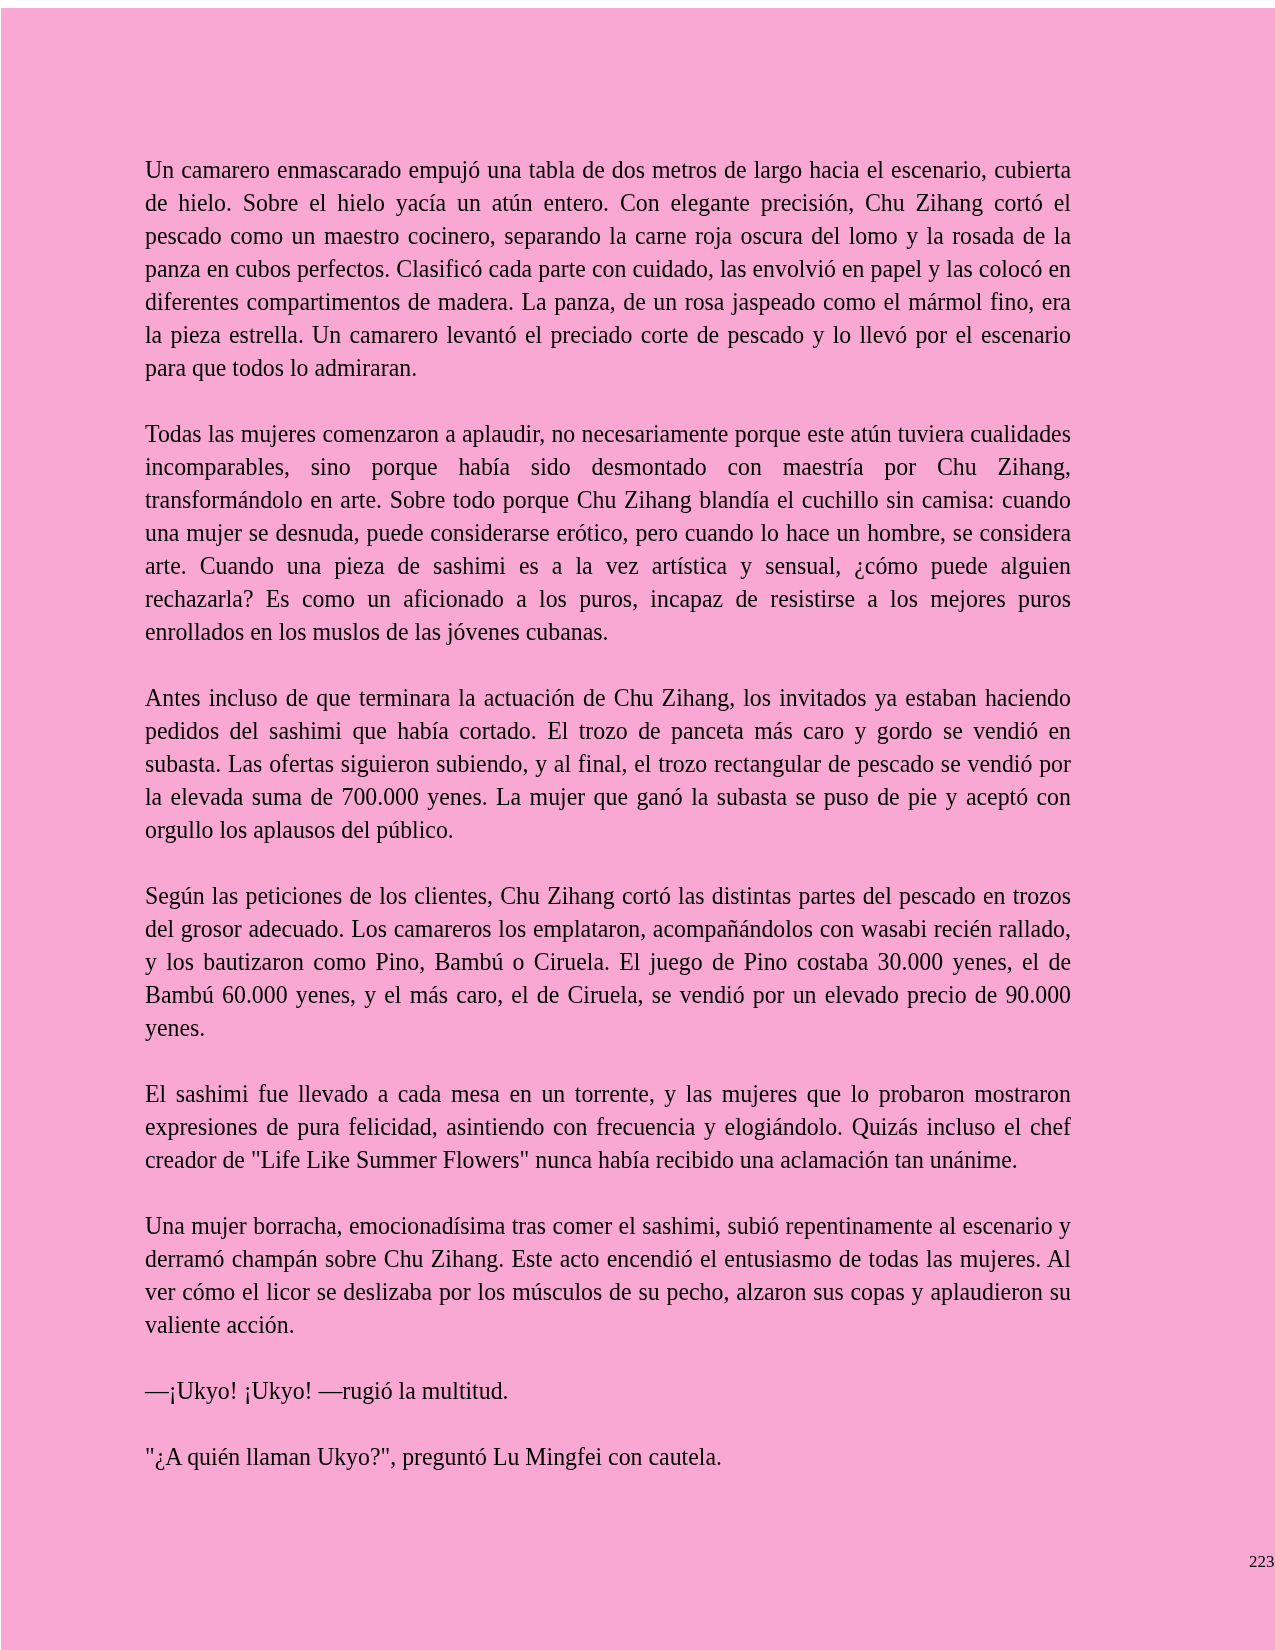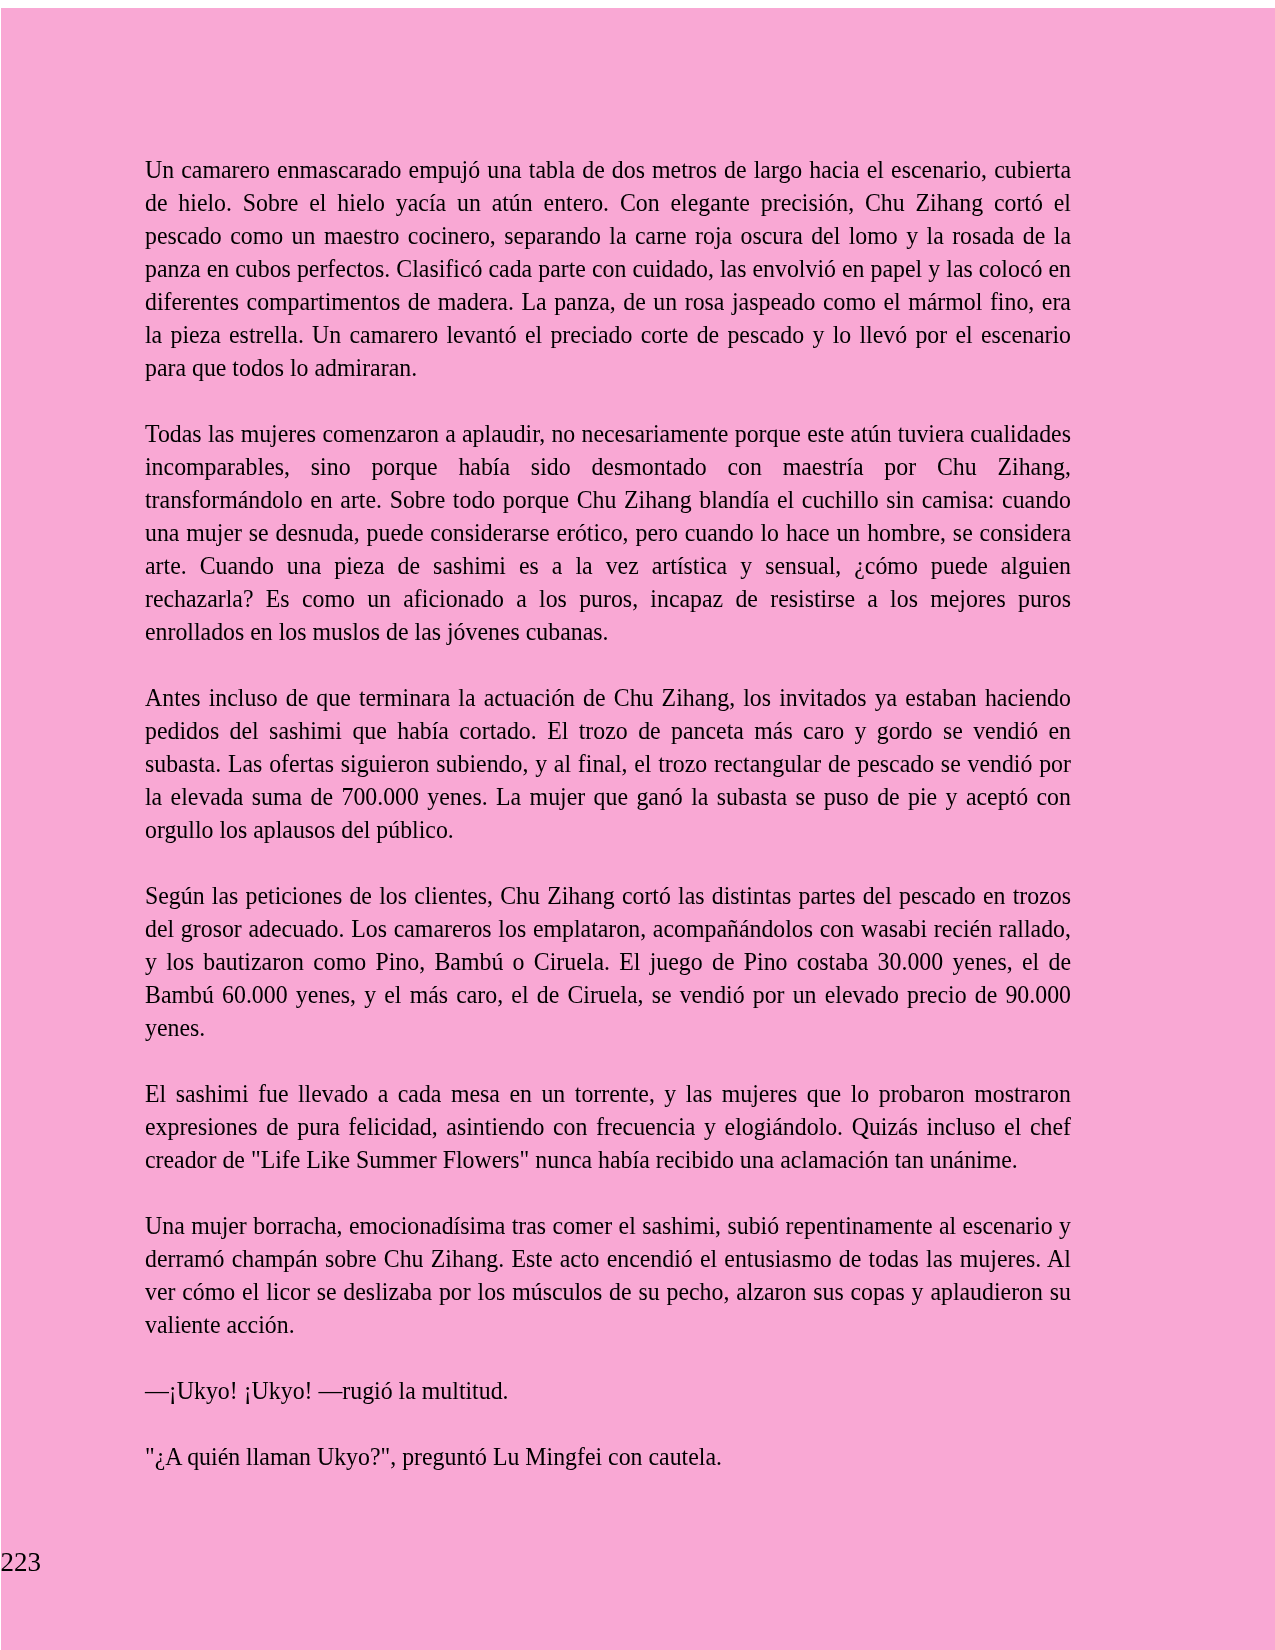--- a/index.html
+++ b/index.html
@@ -47,25 +47,25 @@
   }
 
   
   .para.flush-left {
     text-align: left;
   }
 
   .page-number {
     position: absolute;
     left: 0;
-    right: 12px;
+    right: 0;
     top: 1540px;
-    text-align: left;
+    text-align: right;
     font-family: "Liberation Serif", "DejaVu Serif", serif;
-    font-size: 27px;
+    font-size: 17px;
     line-height: 28px;
     color: #000000;
   }
 </style>
 </head>
 <body>
 
 <div class="page">
 
   <div class="text-column">

